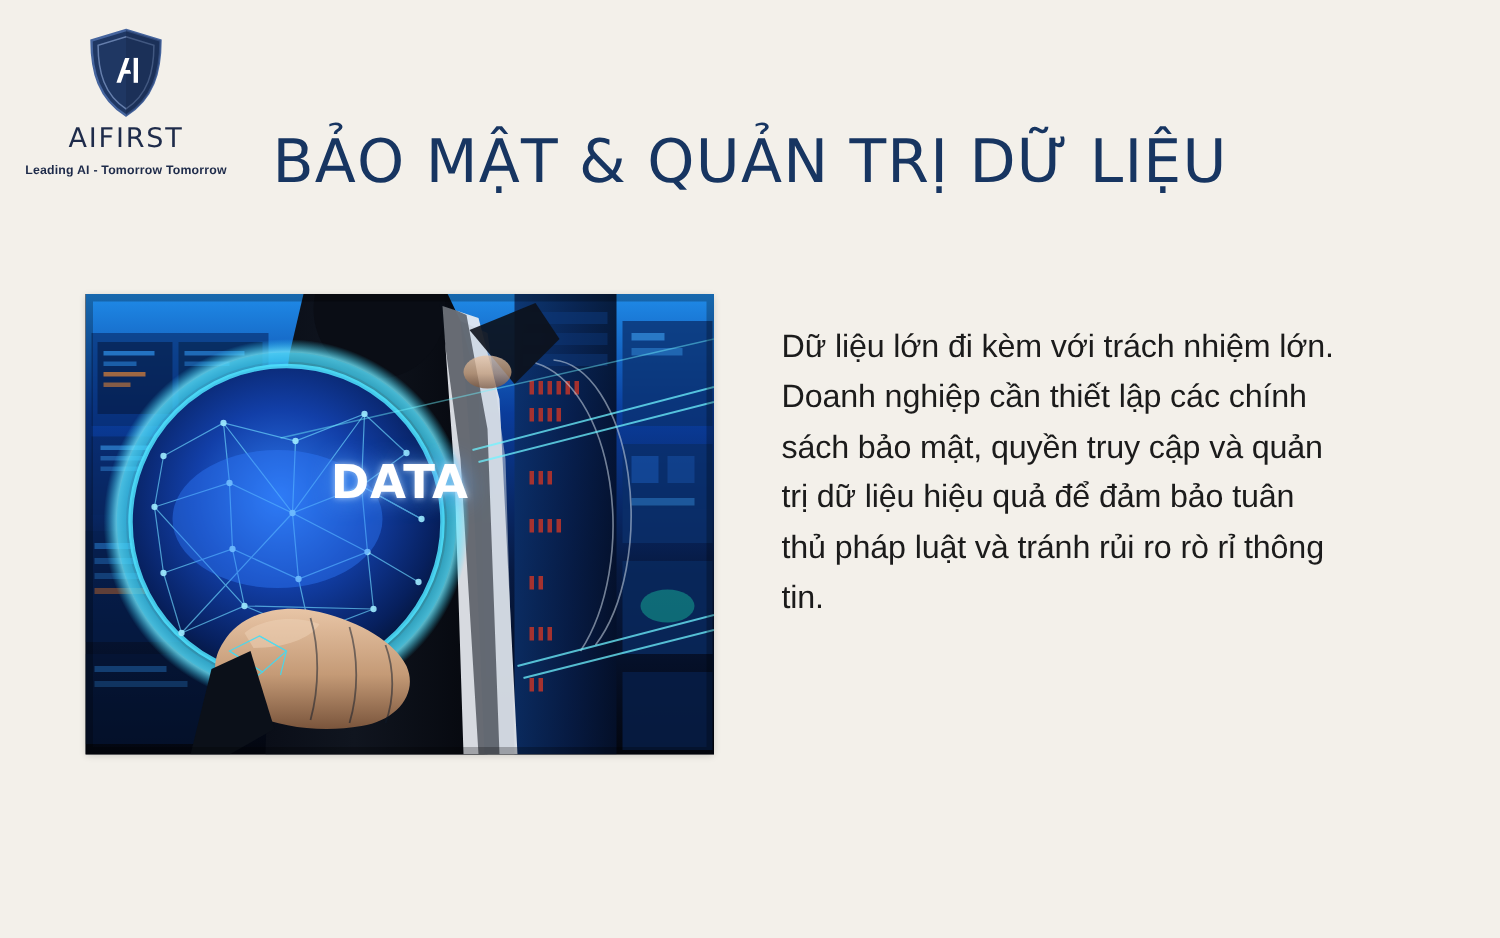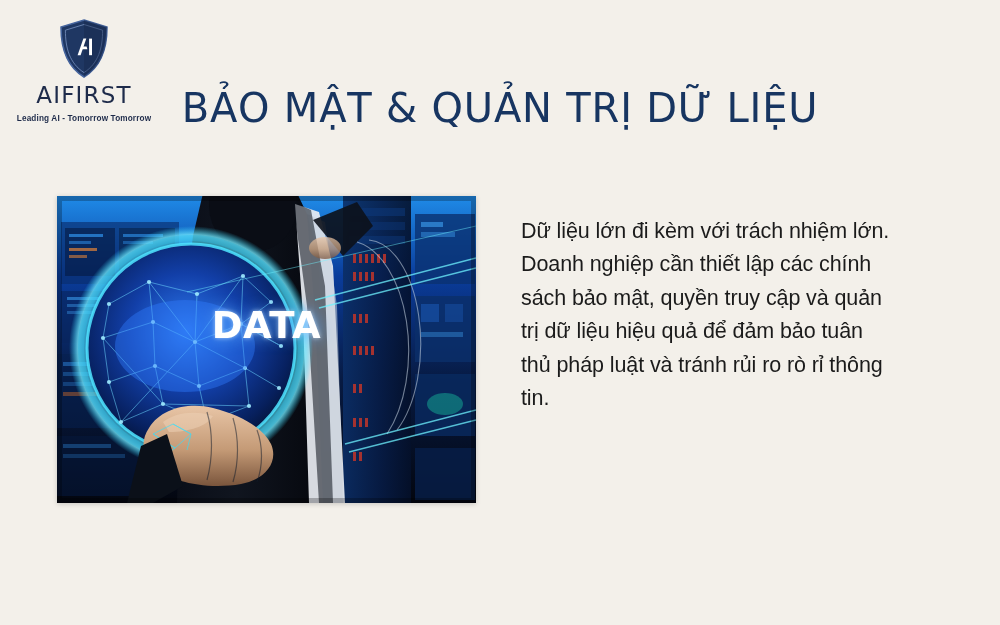--- a/index.html
+++ b/index.html
@@ -26,21 +26,21 @@
     flex-direction: column;
     align-items: center;
   }
   #shield-icon {
     width: 54px;
     height: 62px;
     display: block;
   }
   #brand-wordmark {
     margin-top: 4px;
-    font-size: 23px;
+    font-size: 18px;
     letter-spacing: 1.2px;
     font-weight: 400;
     color: #1E2B4A;
     font-family: "DejaVu Sans", sans-serif;
     line-height: 1;
   }
   #brand-tagline {
     margin-top: 7px;
     font-size: 8.2px;
     font-weight: bold;
@@ -80,21 +80,21 @@
 
   #illustration-caption {
     position: absolute;
     left: 0;
     right: 0;
     top: 110px;
     text-align: center;
     color: #ffffff;
     font-family: "DejaVu Sans", sans-serif;
     font-weight: bold;
-    font-size: 37px;
+    font-size: 31px;
     line-height: 1.06;
     letter-spacing: 0.5px;
     text-shadow: 0 0 16px rgba(90,170,255,0.95), 0 0 4px rgba(255,255,255,0.7);
     pointer-events: none;
   }
   #illustration-caption span { display: block; }
 
   
   #body-paragraph {
     position: absolute;

